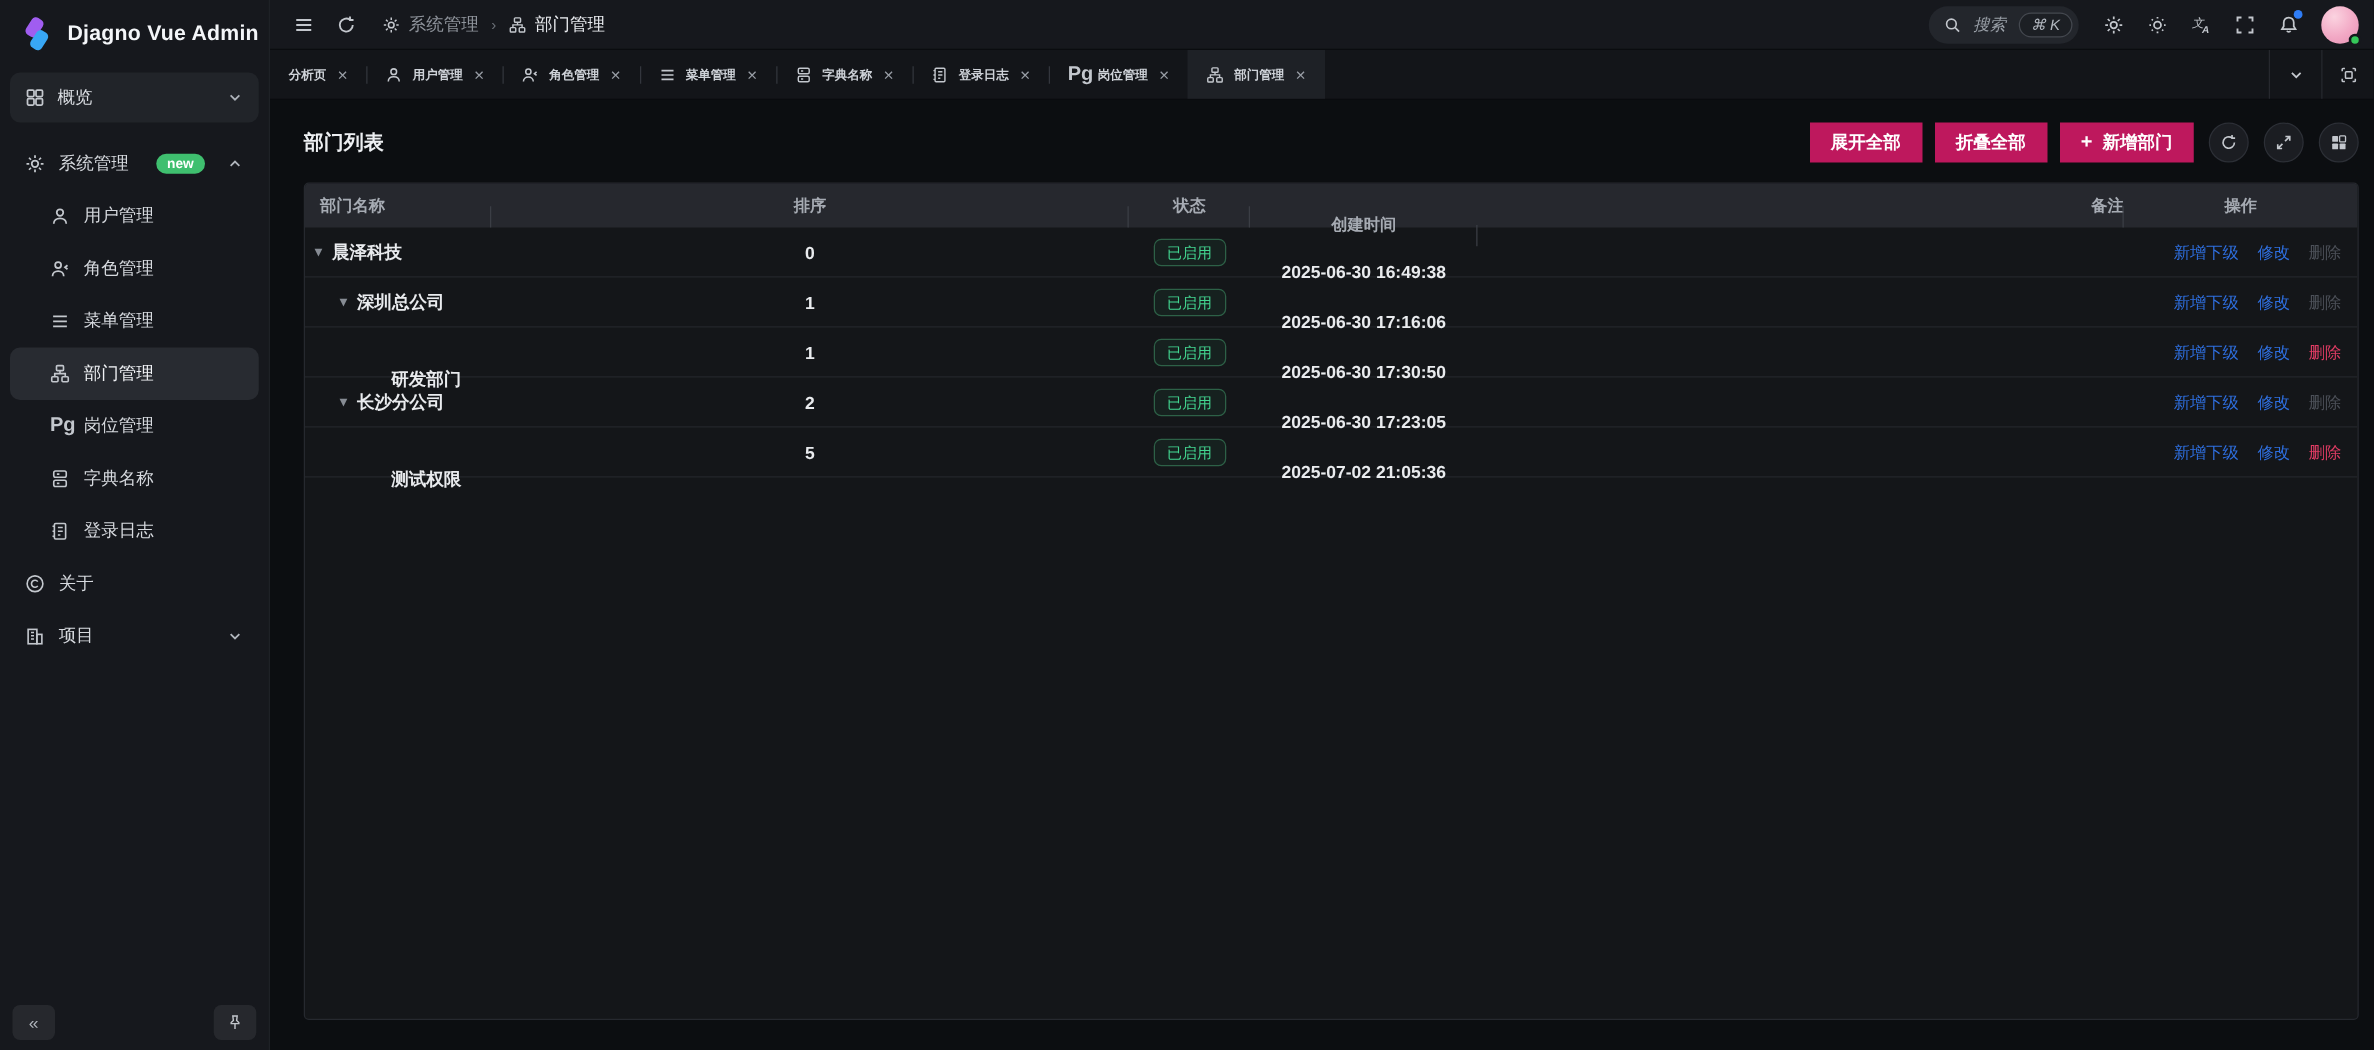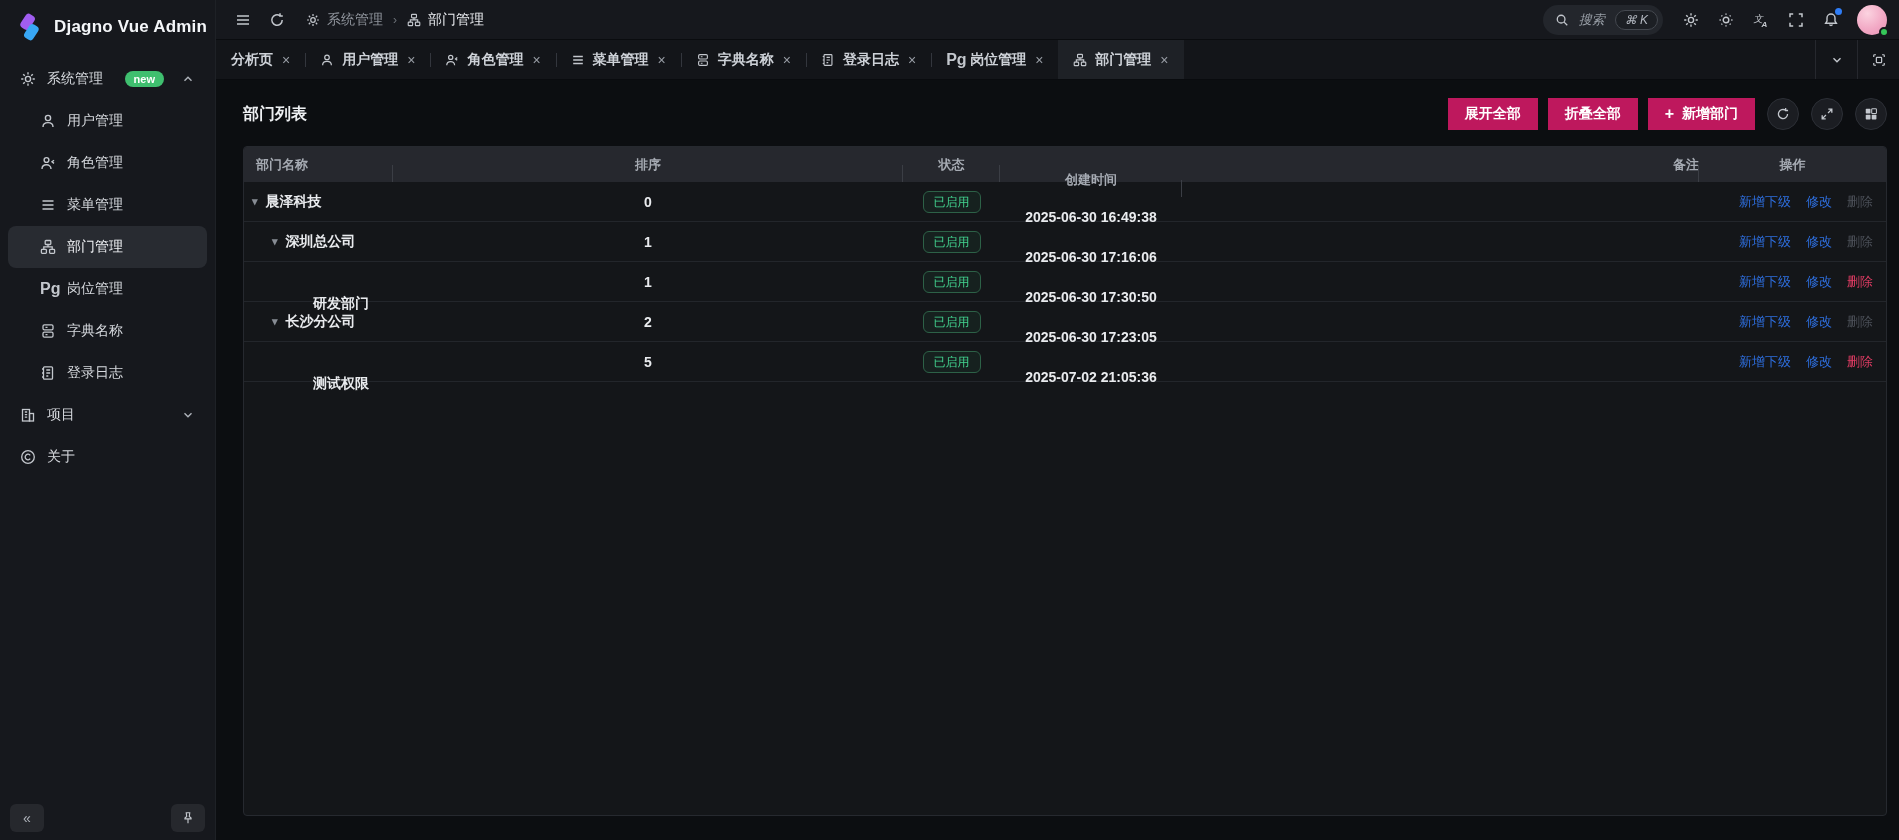--- a/index.html
+++ b/index.html
@@ -61,21 +61,21 @@
                 background:#35c759; border:2px solid #16181d; }
 
   
   .tabbar { height:40px; background:#131519; display:flex; align-items:stretch; border-bottom:1px solid #090b0e; }
   .tab { position:relative; display:flex; align-items:center; gap:8px; padding:0 15px;
          color:#ced2d8; cursor:pointer; white-space:nowrap; }
   .tab:not(:first-child)::before { content:""; position:absolute; left:0; top:13px; height:14px; width:1px; background:#33363d; }
   .tab.active { background:#1e2126; }
   .tab.active::before { display:none; }
   .tab .close { color:#989da5; font-size:14px; margin-left:1px; cursor:pointer; }
-  .tab-label { font-weight:bold; font-size:14px; }
+  .tab-label { font-weight:bold; font-size:10px; }
   .tabbar-controls { margin-left:auto; display:flex; align-items:stretch; }
   .tabctl { width:42px; display:flex; align-items:center; justify-content:center;
             border-left:1px solid #26282e; color:#b9bec5; cursor:pointer; }
 
   
   .content { flex:1; min-height:0; padding:16px 12px 24px 27px; display:flex; flex-direction:column; background:#0c0e11; }
   .content-head { display:flex; align-items:center; height:36px; margin-bottom:14px; }
   .page-title { font-size:16px; font-weight:bold; color:#edeff2; }
   .content-actions { margin-left:auto; display:flex; align-items:center; gap:10px; }
   .btn-blue { background:#be185d; color:#fff; height:32px; padding:0 17px; border:none; border-radius:0;
@@ -123,20 +123,32 @@
   <aside class="sidebar">
     <div class="logo-row">
       <svg class="logo-mark" viewBox="0 0 32 32">
         <rect x="9" y="2" width="11" height="17" rx="4" transform="rotate(33 14.5 10.5)" fill="#a05df0"></rect>
         <rect x="13" y="13" width="11" height="17" rx="4" transform="rotate(33 18.5 21.5)" fill="#38a7f5"></rect>
       </svg>
       <span class="logo-title">Djagno Vue Admin</span>
     </div>
 
     <nav class="nav">
+      <div class="nav-pill">
+        <svg class="ic" viewBox="0 0 16 16" fill="none" stroke="currentColor" stroke-width="1.4">
+          <rect x="2" y="2" width="5.2" height="5.2" rx="1"></rect>
+            <rect x="8.8" y="2" width="5.2" height="5.2" rx="1"></rect>
+          <rect x="2" y="8.8" width="5.2" height="5.2" rx="1"></rect>
+            <rect x="8.8" y="8.8" width="5.2" height="5.2" rx="1"></rect>
+        </svg>
+        <span class="grow">概览</span>
+        <svg class="ic small chev" viewBox="0 0 16 16" fill="none" stroke="currentColor" stroke-width="1.6">
+            <path d="M4 6l4 4 4-4"></path>
+          </svg>
+      </div>
 
       <div class="nav-item">
         <svg class="ic" viewBox="0 0 16 16" fill="none" stroke="currentColor" stroke-width="1.4">
           <circle cx="8" cy="8" r="2.6"></circle>
           <path d="M8 1.2v2.2M8 12.6v2.2M1.2 8h2.2M12.6 8h2.2M3.2 3.2l1.6 1.6M11.2 11.2l1.6 1.6M12.8 3.2l-1.6 1.6M4.8 11.2l-1.6 1.6"></path>
         </svg>
         <span class="grow">系统管理</span>
         <span class="badge-new">new</span>
         <svg class="ic small chev" viewBox="0 0 16 16" fill="none" stroke="currentColor" stroke-width="1.6">
             <path d="M4 10l4-4 4 4"></path>
@@ -194,36 +206,36 @@
       <div class="nav-item sub">
         <svg class="ic" viewBox="0 0 16 16" fill="none" stroke="currentColor" stroke-width="1.3">
           <rect x="3.5" y="1.8" width="9" height="12.4" rx="1"></rect>
             <path d="M6.3 5h3.9M6.3 8h3.9M6.3 11h2M2 4h1.5M2 8h1.5M2 12h1.5"></path>
         </svg>
         <span class="grow">登录日志</span>
       </div>
 
       <div class="nav-item">
         <svg class="ic" viewBox="0 0 16 16" fill="none" stroke="currentColor" stroke-width="1.3">
+          <circle cx="8" cy="8" r="6.3"></circle>
+            <path d="M10.2 6.3a2.8 2.8 0 1 0 0 3.4"></path>
+        </svg>
+        <span class="grow">关于</span>
+      </div>
+
+      <div class="nav-item">
+        <svg class="ic" viewBox="0 0 16 16" fill="none" stroke="currentColor" stroke-width="1.3">
           <rect x="2.5" y="2.5" width="7" height="11.5"></rect>
             <rect x="9.5" y="6.5" width="4" height="7.5"></rect>
           <path d="M4.8 5h2.4M4.8 7.6h2.4M4.8 10.2h2.4"></path>
         </svg>
         <span class="grow">项目</span>
         <svg class="ic small chev" viewBox="0 0 16 16" fill="none" stroke="currentColor" stroke-width="1.6">
             <path d="M4 6l4 4 4-4"></path>
           </svg>
-      </div>
-
-      <div class="nav-item">
-        <svg class="ic" viewBox="0 0 16 16" fill="none" stroke="currentColor" stroke-width="1.3">
-          <circle cx="8" cy="8" r="6.3"></circle>
-            <path d="M10.2 6.3a2.8 2.8 0 1 0 0 3.4"></path>
-        </svg>
-        <span class="grow">关于</span>
       </div>
     </nav>
 
     <div class="sidebar-footer">
       <div class="foot-btn">«</div>
       <div class="foot-btn">
         <svg class="ic small" viewBox="0 0 16 16" fill="none" stroke="currentColor" stroke-width="1.3">
           <path d="M6 2h4l-.5 4.2 2 1.8v1H4.5V8l2-1.8zM8 9v5"></path>
         </svg>
       </div>

